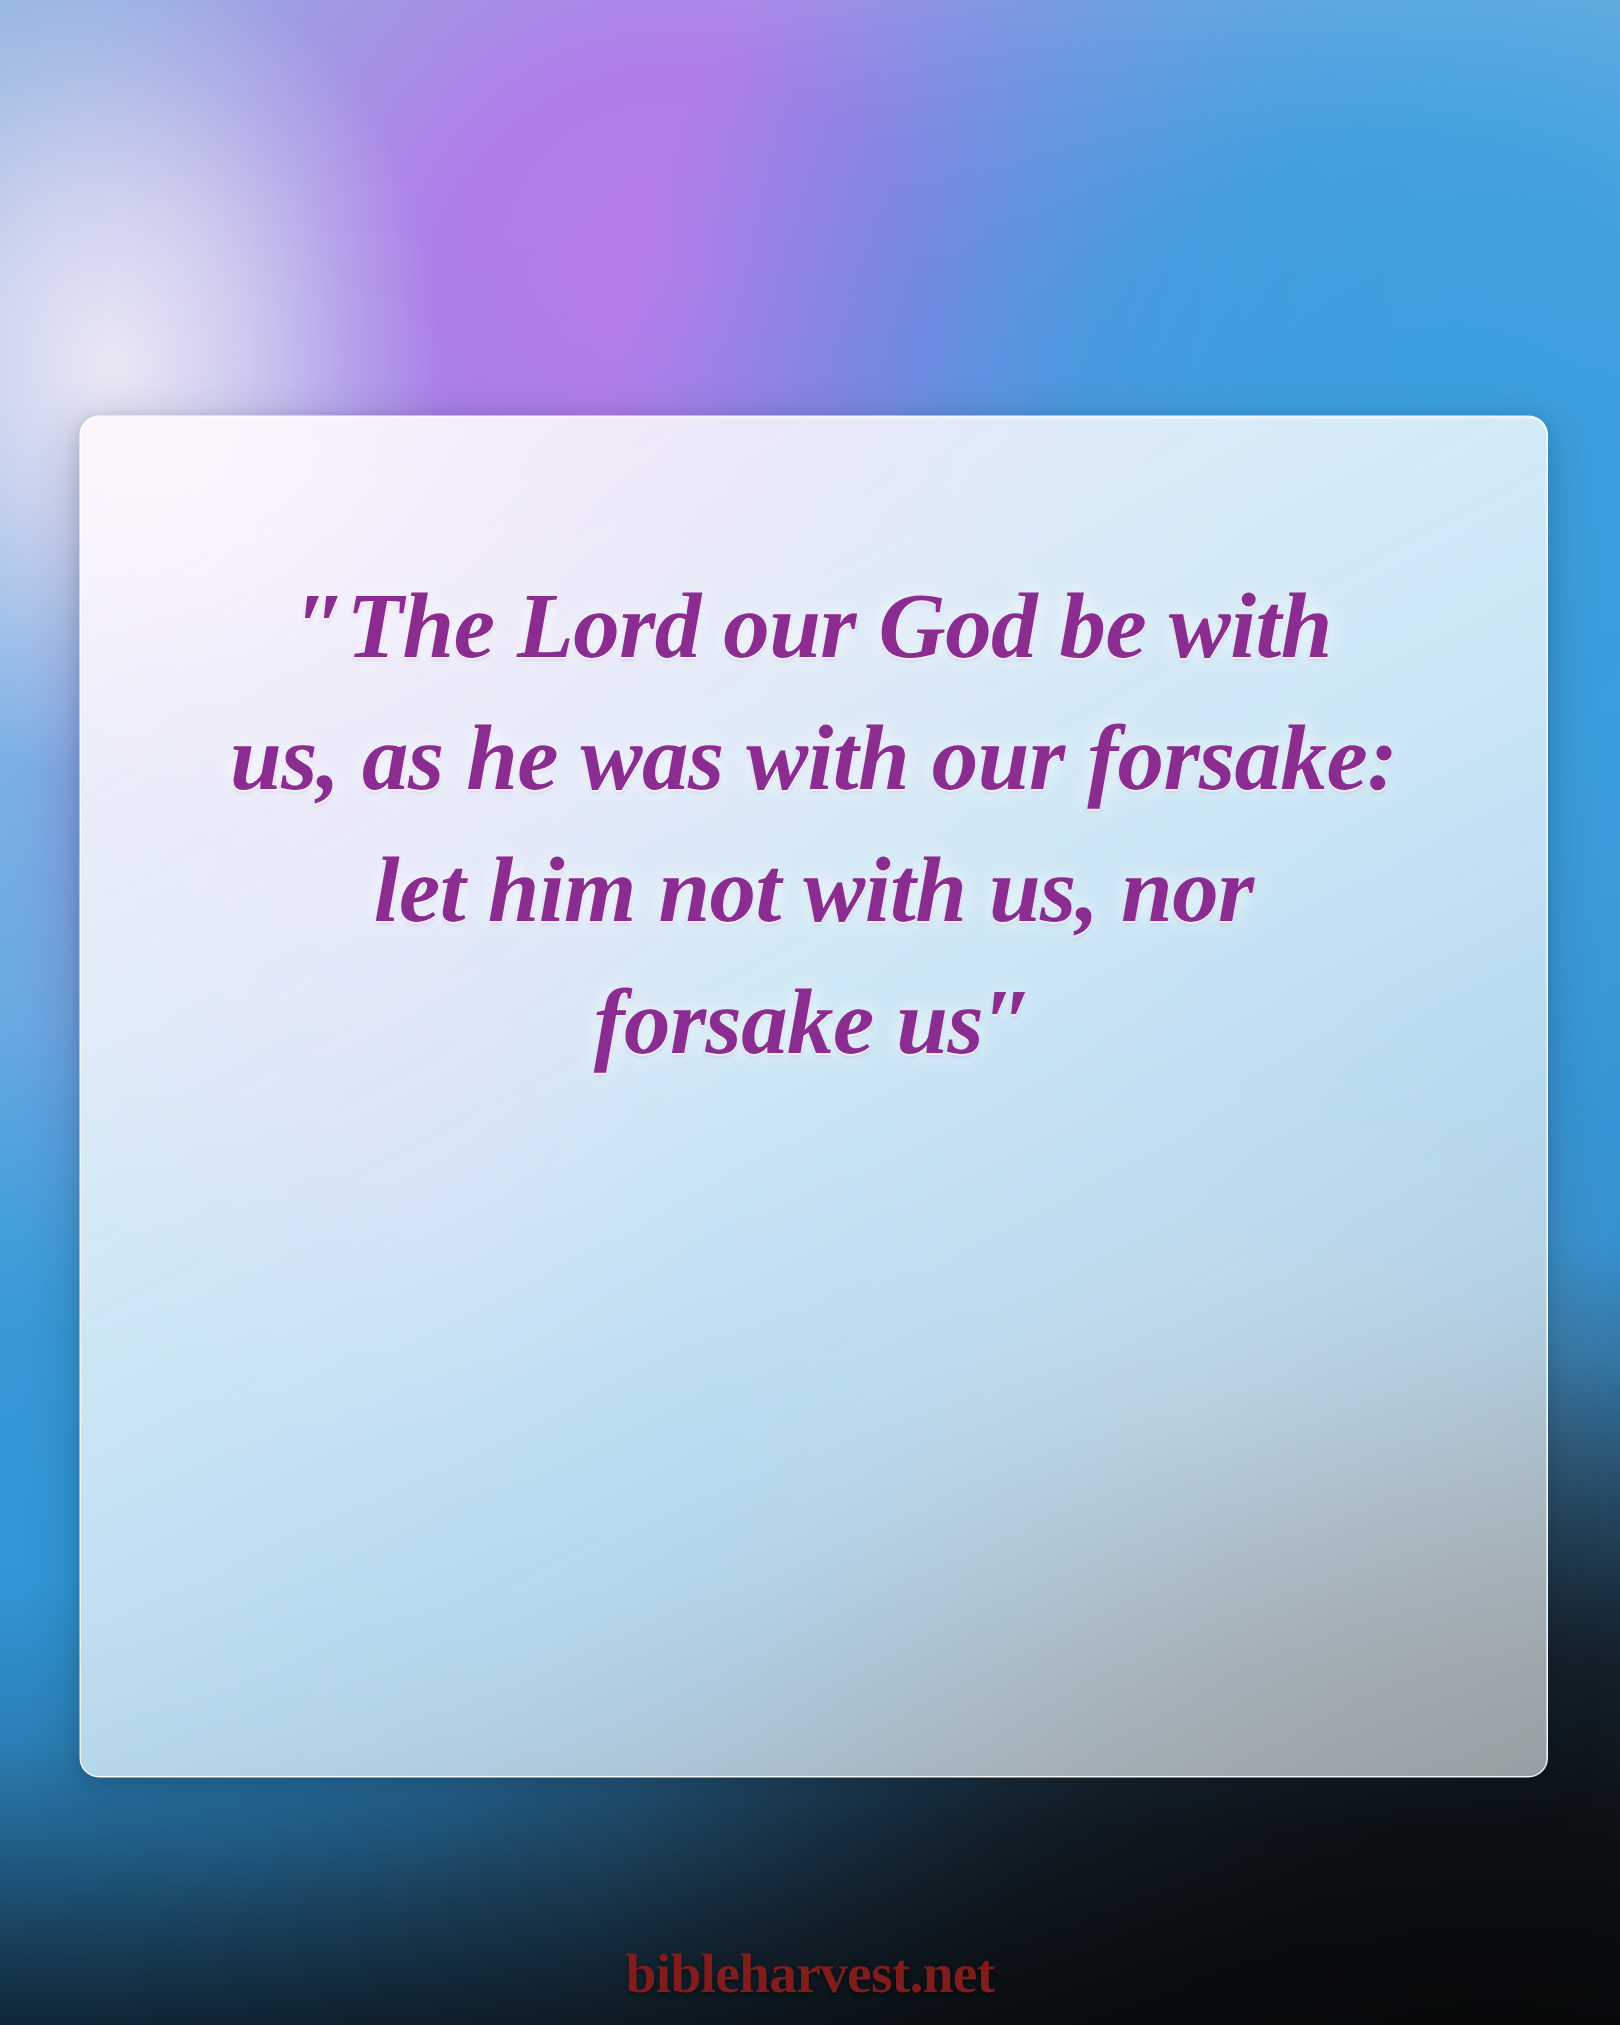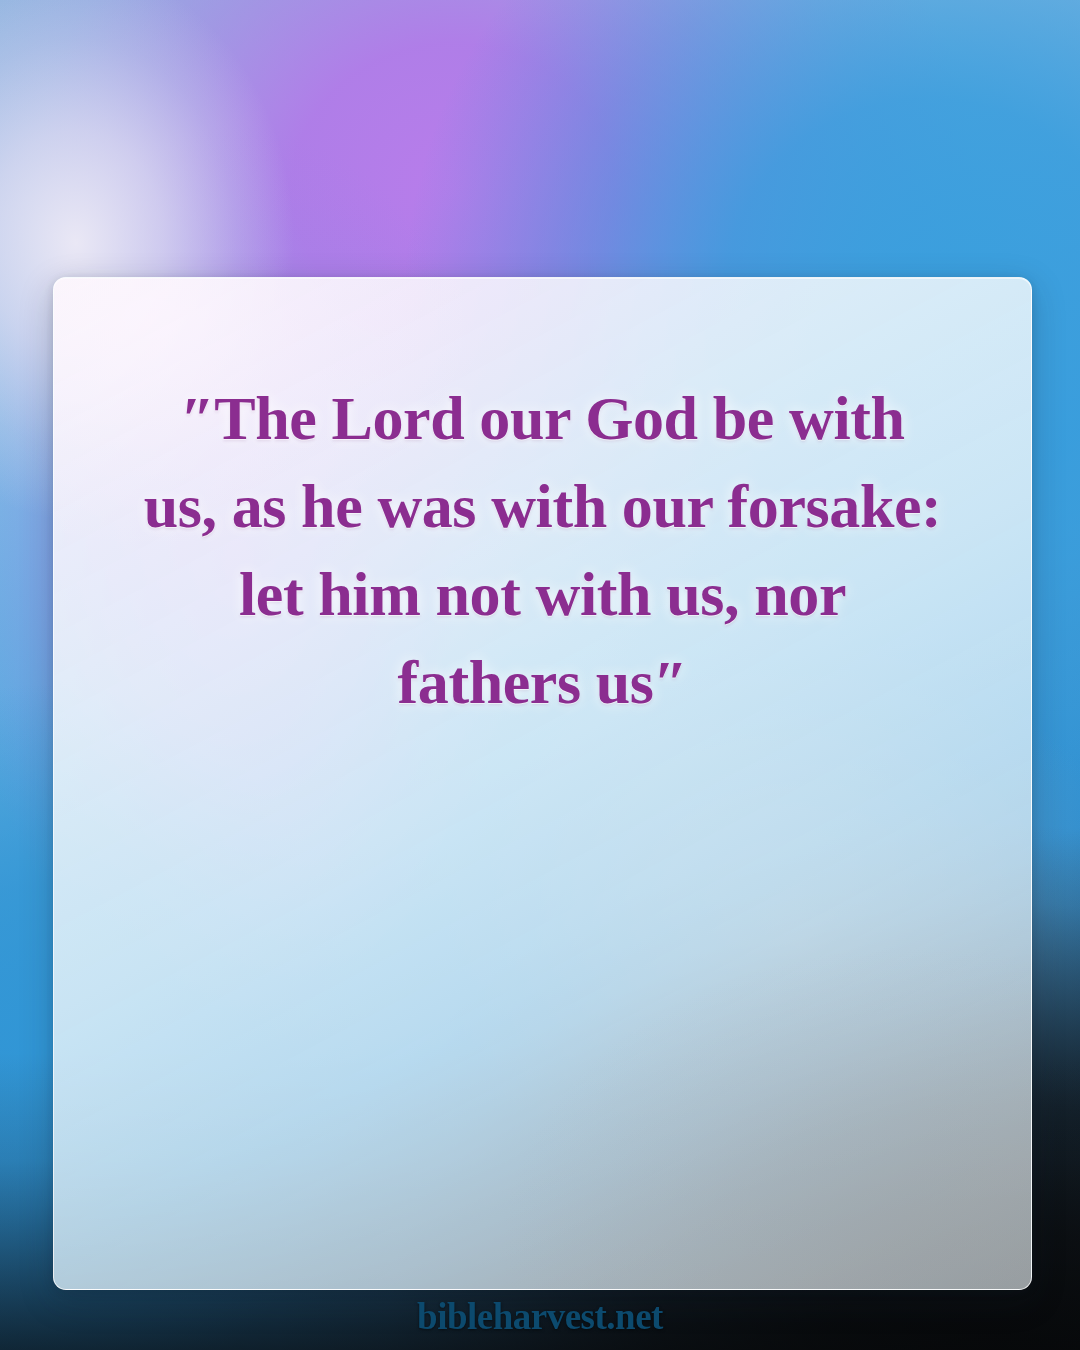--- a/index.html
+++ b/index.html
@@ -110,39 +110,40 @@
         rgba(158,168,176,0.12) 64%,
         rgba(150,160,170,0.0) 84%);
   }
 
   
   #verse-card {
     position: absolute;
     left: 53px;
     top: 277px;
     width: 979px;
-    height: 1013px;
+    height: 908px;
     box-sizing: border-box;
     border-radius: 13px;
     border: 1.5px solid rgba(255,255,255,0.80);
     background:
       linear-gradient(152deg,
         rgba(252,247,252,0.92) 0%,
         rgba(247,244,252,0.90) 14%,
         rgba(238,246,251,0.88) 30%,
         rgba(226,241,249,0.86) 48%,
         rgba(209,232,245,0.84) 64%,
         rgba(203,222,234,0.82) 78%,
         rgba(198,206,210,0.80) 92%,
         rgba(192,198,200,0.78) 100%);
     box-shadow:
       0 10px 34px rgba(20,30,45,0.22),
       0 2px 10px rgba(20,30,45,0.14),
       inset 0 1px 0 rgba(255,255,255,0.55);
     overflow: hidden;
+    font-style: italic;
   }
 
   #card-sheen {
     position: absolute;
     inset: 0;
     pointer-events: none;
     background:
       radial-gradient(ellipse 420px 300px at 10% 4%,
         rgba(255,246,255,0.55) 0%,
         rgba(250,244,254,0.22) 46%,
@@ -199,21 +200,21 @@
   #watermark {
     position: absolute;
     left: 0;
     right: 0;
     top: 1295px;
     text-align: center;
     font-family: "Liberation Serif", "DejaVu Serif", serif;
     font-weight: 700;
     font-size: 37px;
     letter-spacing: -0.5px;
-    color: #0c4a6e;
+    color: #7f1d1d;
     text-shadow: 0 1px 3px rgba(0,0,0,0.55);
   }
 </style>
 </head>
 <body>
 
 <div id="stage">
 
   <div class="bg-layer" id="bg-base"></div>
   <div class="bg-layer" id="bg-blob-purple"></div>
@@ -226,21 +227,21 @@
   <div class="bg-layer" id="bg-blob-dark2"></div>
 
   <div id="verse-card">
 
     <div id="card-sheen"></div>
 
     <div id="quote-block">
       <div class="quote-line">″The Lord our God be with</div>
       <div class="quote-line">us, as he was with our forsake:</div>
       <div class="quote-line">let him not with us, nor</div>
-      <div class="quote-line">fathers us″</div>
+      <div class="quote-line">forsake us″</div>
     </div>
 
 
   </div>
 
   <div id="watermark">bibleharvest.net</div>
 
 </div>
 
 </body></html>

